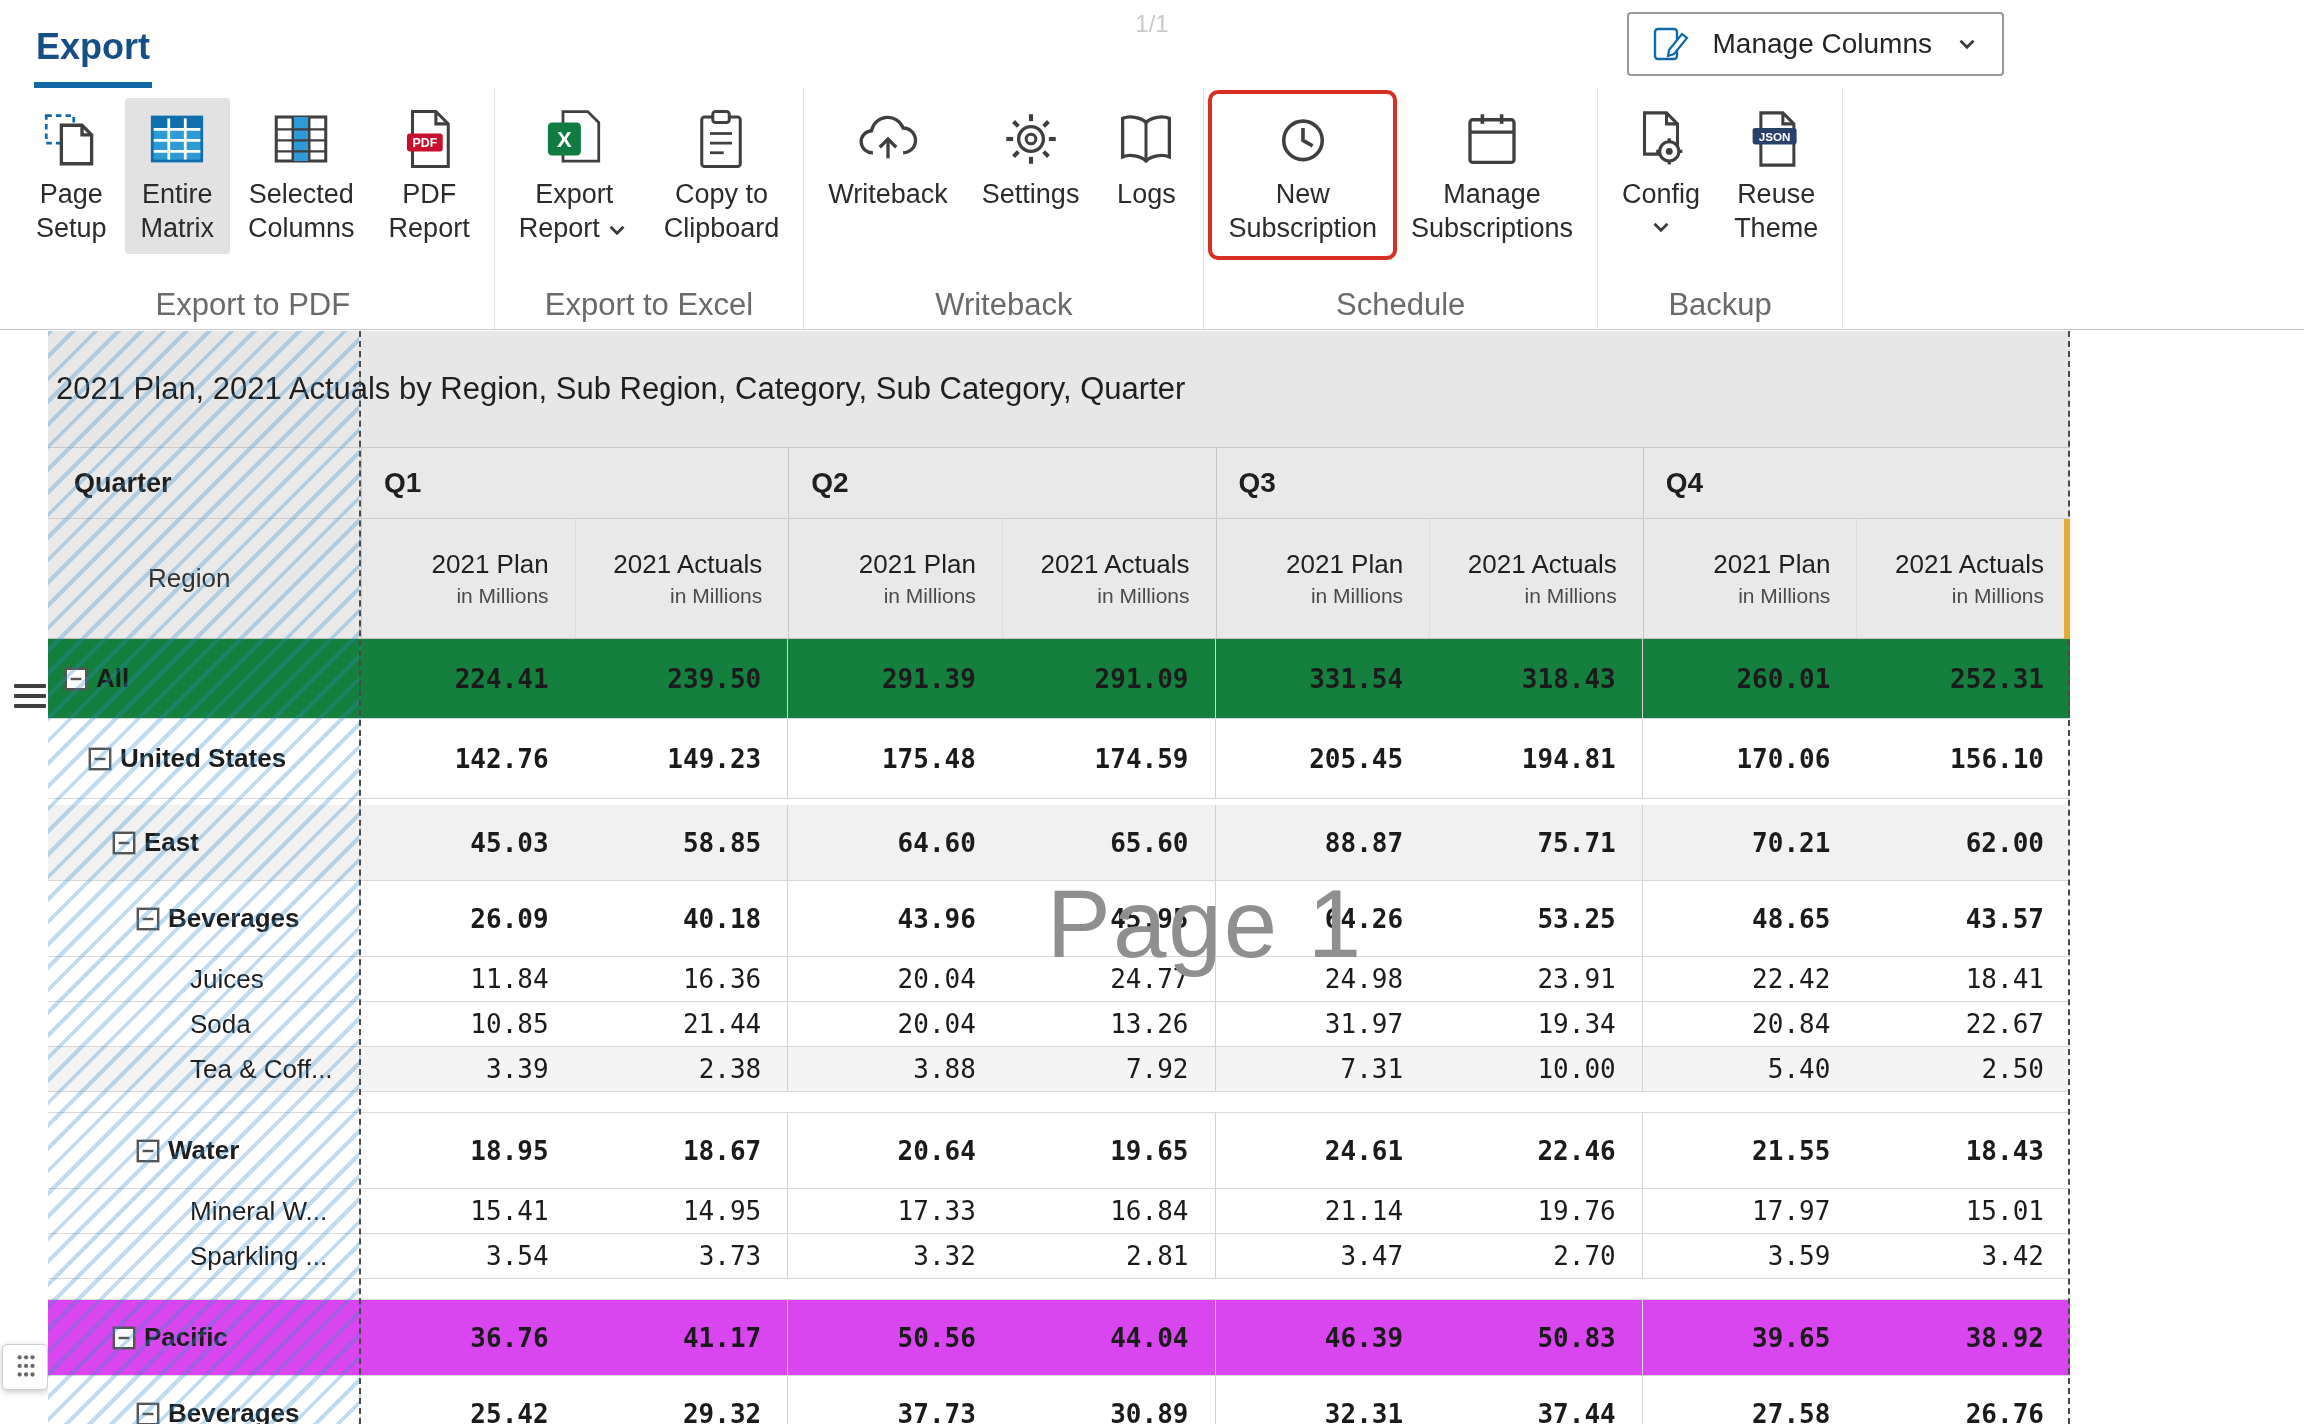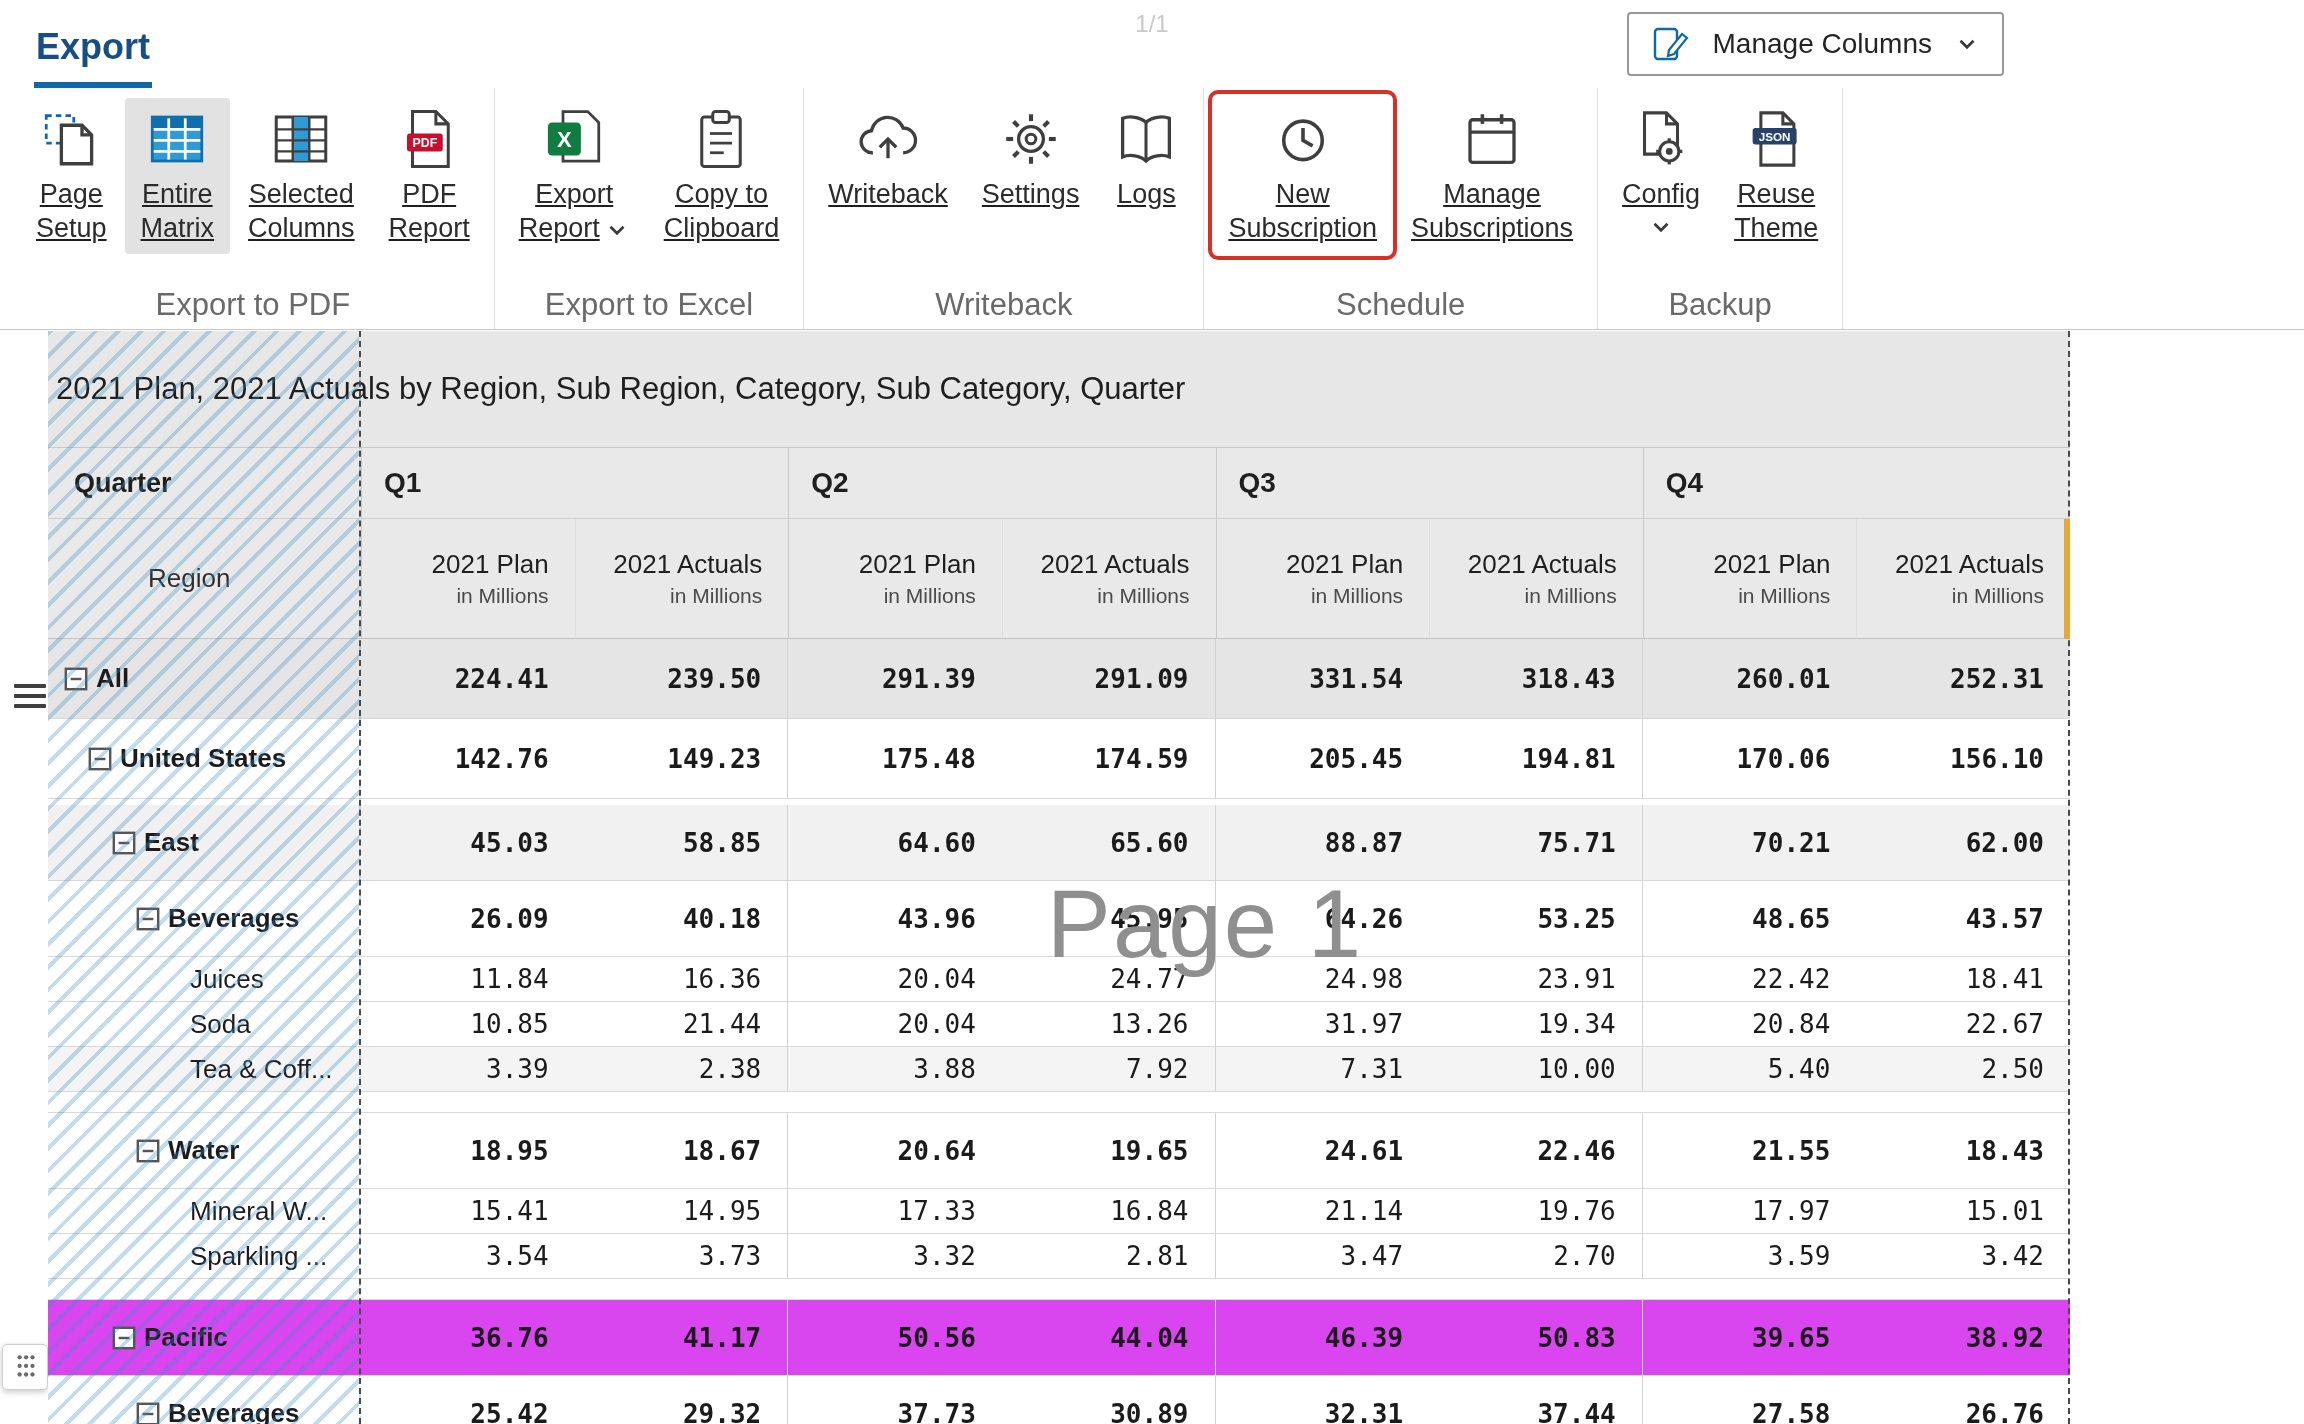--- a/index.html
+++ b/index.html
@@ -18,21 +18,21 @@
   .page-indicator{position:absolute;left:50%;top:10px;transform:translateX(-50%);color:#c9c9c9;font-size:24px;}
   .manage-columns{margin-left:auto;align-self:flex-start;margin-top:12px;display:flex;align-items:center;gap:22px;
     border:2px solid #9a9896;border-radius:4px;background:#fff;padding:10px 22px;font-size:28px;color:#252423;
     font-family:inherit;cursor:pointer;margin-right:266px;}
   .manage-columns .mc-icon svg{width:40px;height:40px;display:block;}
   .chev svg{width:26px;height:26px;display:block;color:#3a3a3a;}
   .groups{display:flex;align-items:stretch;height:241px;padding:0 12px;}
   .rgroup{display:flex;flex-direction:column;padding:0 8px;border-right:1px solid #e0e0e0;}
   .rbtns{flex:1;display:flex;align-items:flex-start;gap:2px;padding-top:10px;}
   .rlabel{height:42px;text-align:center;font-size:31px;color:#6a6a6a;}
-  .rbtn{display:flex;flex-direction:column;align-items:center;padding:8px 16px;border-radius:4px;position:relative;cursor:pointer;text-decoration:underline;}
+  .rbtn{display:flex;flex-direction:column;align-items:center;padding:8px 16px;border-radius:4px;position:relative;cursor:pointer;}
   .rbtn.selected{background:var(--selbg,#e2e2e2);}
   .rbtn.ring::after{content:'';position:absolute;inset:-8px -4px -6px -4px;border:4px solid var(--ring,#d93025);border-radius:10px;pointer-events:none;}
   .ricon{width:66px;height:66px;margin-bottom:6px;display:block;}
   .ricon svg{width:100%;height:100%;display:block;}
   .rlbl{display:flex;flex-direction:column;align-items:center;font-size:27px;color:#2b2b2b;line-height:1.25;text-align:center;}
   .rline-row{display:inline-flex;align-items:center;gap:4px;}
   .rlbl .chev{margin-top:2px;}
   
   .matrix{position:absolute;top:331px;left:48px;width:2022px;height:1093px;background:#fff;overflow:hidden;}
   .titlebar{height:116px;background:var(--titlebg,#e7e7e7);display:flex;align-items:center;padding-left:8px;box-sizing:border-box;
@@ -400,21 +400,21 @@
       <div class="mcell gstart">
         <span class="m1">2021 Plan</span>
         <span class="m2">in Millions</span>
       </div>
       <div class="mcell">
         <span class="m1">2021 Actuals</span>
         <span class="m2">in Millions</span>
       </div>
     </div>
   <div id="rows">
-      <div class="hrow trow total shaded" style="background: #e5e5e5;">
+      <div class="hrow trow total shaded" style="background: #15803d;">
         <div class="lcell" style="padding-left: 16px;">
           <span class="cicon">
             <svg viewBox="0 0 20 20">
               <rect x="1.5" y="1.5" width="17" height="17" fill="#fcfcfc" stroke="#555" stroke-width="2"></rect>
               <line x1="5.5" y1="10" x2="14.5" y2="10" stroke="#555" stroke-width="2"></line>
             </svg>
           </span>
           <span class="rtext">All</span>
         </div>
         <div class="vcell">224.41</div>

